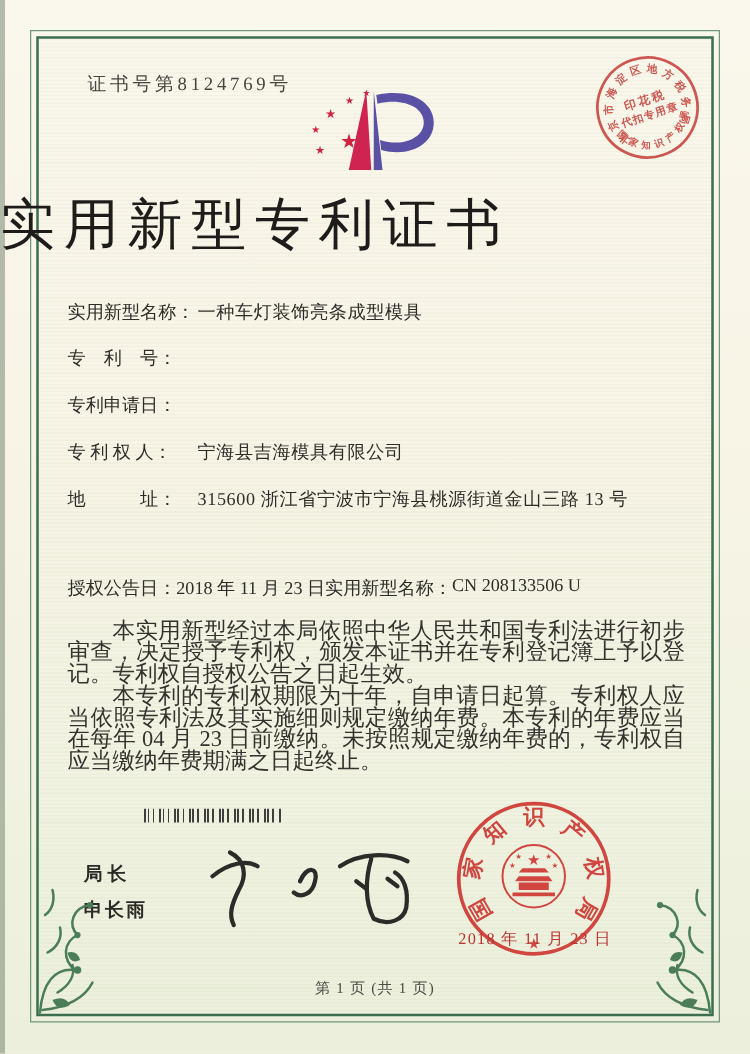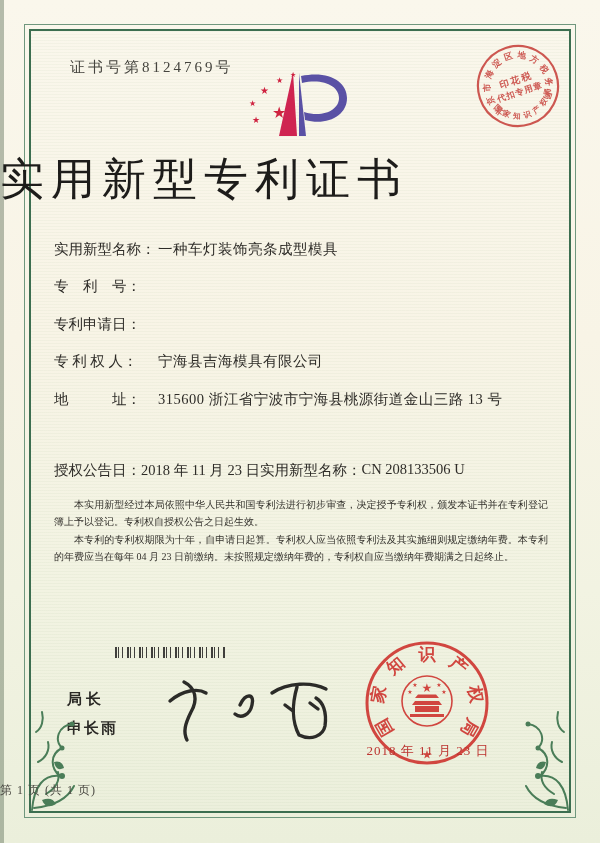--- a/index.html
+++ b/index.html
@@ -29,37 +29,37 @@
   .field-row{height:37.4px;display:flex;align-items:flex-start;font-size:14.5px;color:#2e2c28;}
   .field-label{width:104px;flex:0 0 auto;}
   .field-value{flex:1;letter-spacing:.5px;}
   .grant-row{
     position:absolute;left:54px;top:461px;right:56px;
     display:flex;justify-content:flex-start;font-size:14.5px;color:#2e2c28;
   }
   .grant-part{display:flex;}
   .body-text{
     position:absolute;left:54px;top:496px;width:494px;
-    font-size:10px;line-height:17.4px;color:#34322d;text-align:justify;
+    font-size:18px;line-height:17.4px;color:#34322d;text-align:justify;
   }
   .body-text p{margin:0;text-indent:2em;}
   .barcode{
     position:absolute;left:115px;top:647px;width:110px;height:11px;
     background:repeating-linear-gradient(90deg,#403f3c 0 2px,transparent 2px 3px,#403f3c 3px 4px,transparent 4px 7px,#403f3c 7px 8px,transparent 8px 12px);
   }
   .sig-title{position:absolute;left:67px;top:690px;font-size:15px;font-weight:600;color:#2b2a26;letter-spacing:4px;}
   .sig-name{position:absolute;left:67px;top:719px;font-size:15px;font-weight:700;color:#2b2a26;letter-spacing:2px;}
   .signature{position:absolute;left:160px;top:674px;}
   .seal{position:absolute;left:352px;top:628px;opacity:.93;}
   .seal-date{
     position:absolute;left:360px;top:742px;width:136px;text-align:center;
     font-size:13px;color:#bc3430;letter-spacing:1px;white-space:nowrap;
   }
   .tax-stamp{position:absolute;left:462px;top:30px;transform:rotate(-18deg);opacity:.88;}
-  .footer{position:absolute;left:0;top:782px;width:100%;text-align:left;font-size:12px;color:#4c4b44;letter-spacing:1px;}
+  .footer{position:absolute;left:0;top:782px;width:100%;text-align:center;font-size:12px;color:#4c4b44;letter-spacing:1px;}
   .flourish{position:absolute;bottom:29px;}
   .flourish.left{left:28px;}
   .flourish.right{right:28px;transform:scaleX(-1);}
   svg text{font-family:"Liberation Serif","DejaVu Serif",serif;}
 </style>
 </head>
 <body>
 
 <div class="page">
   <div class="scan-edge"></div>

